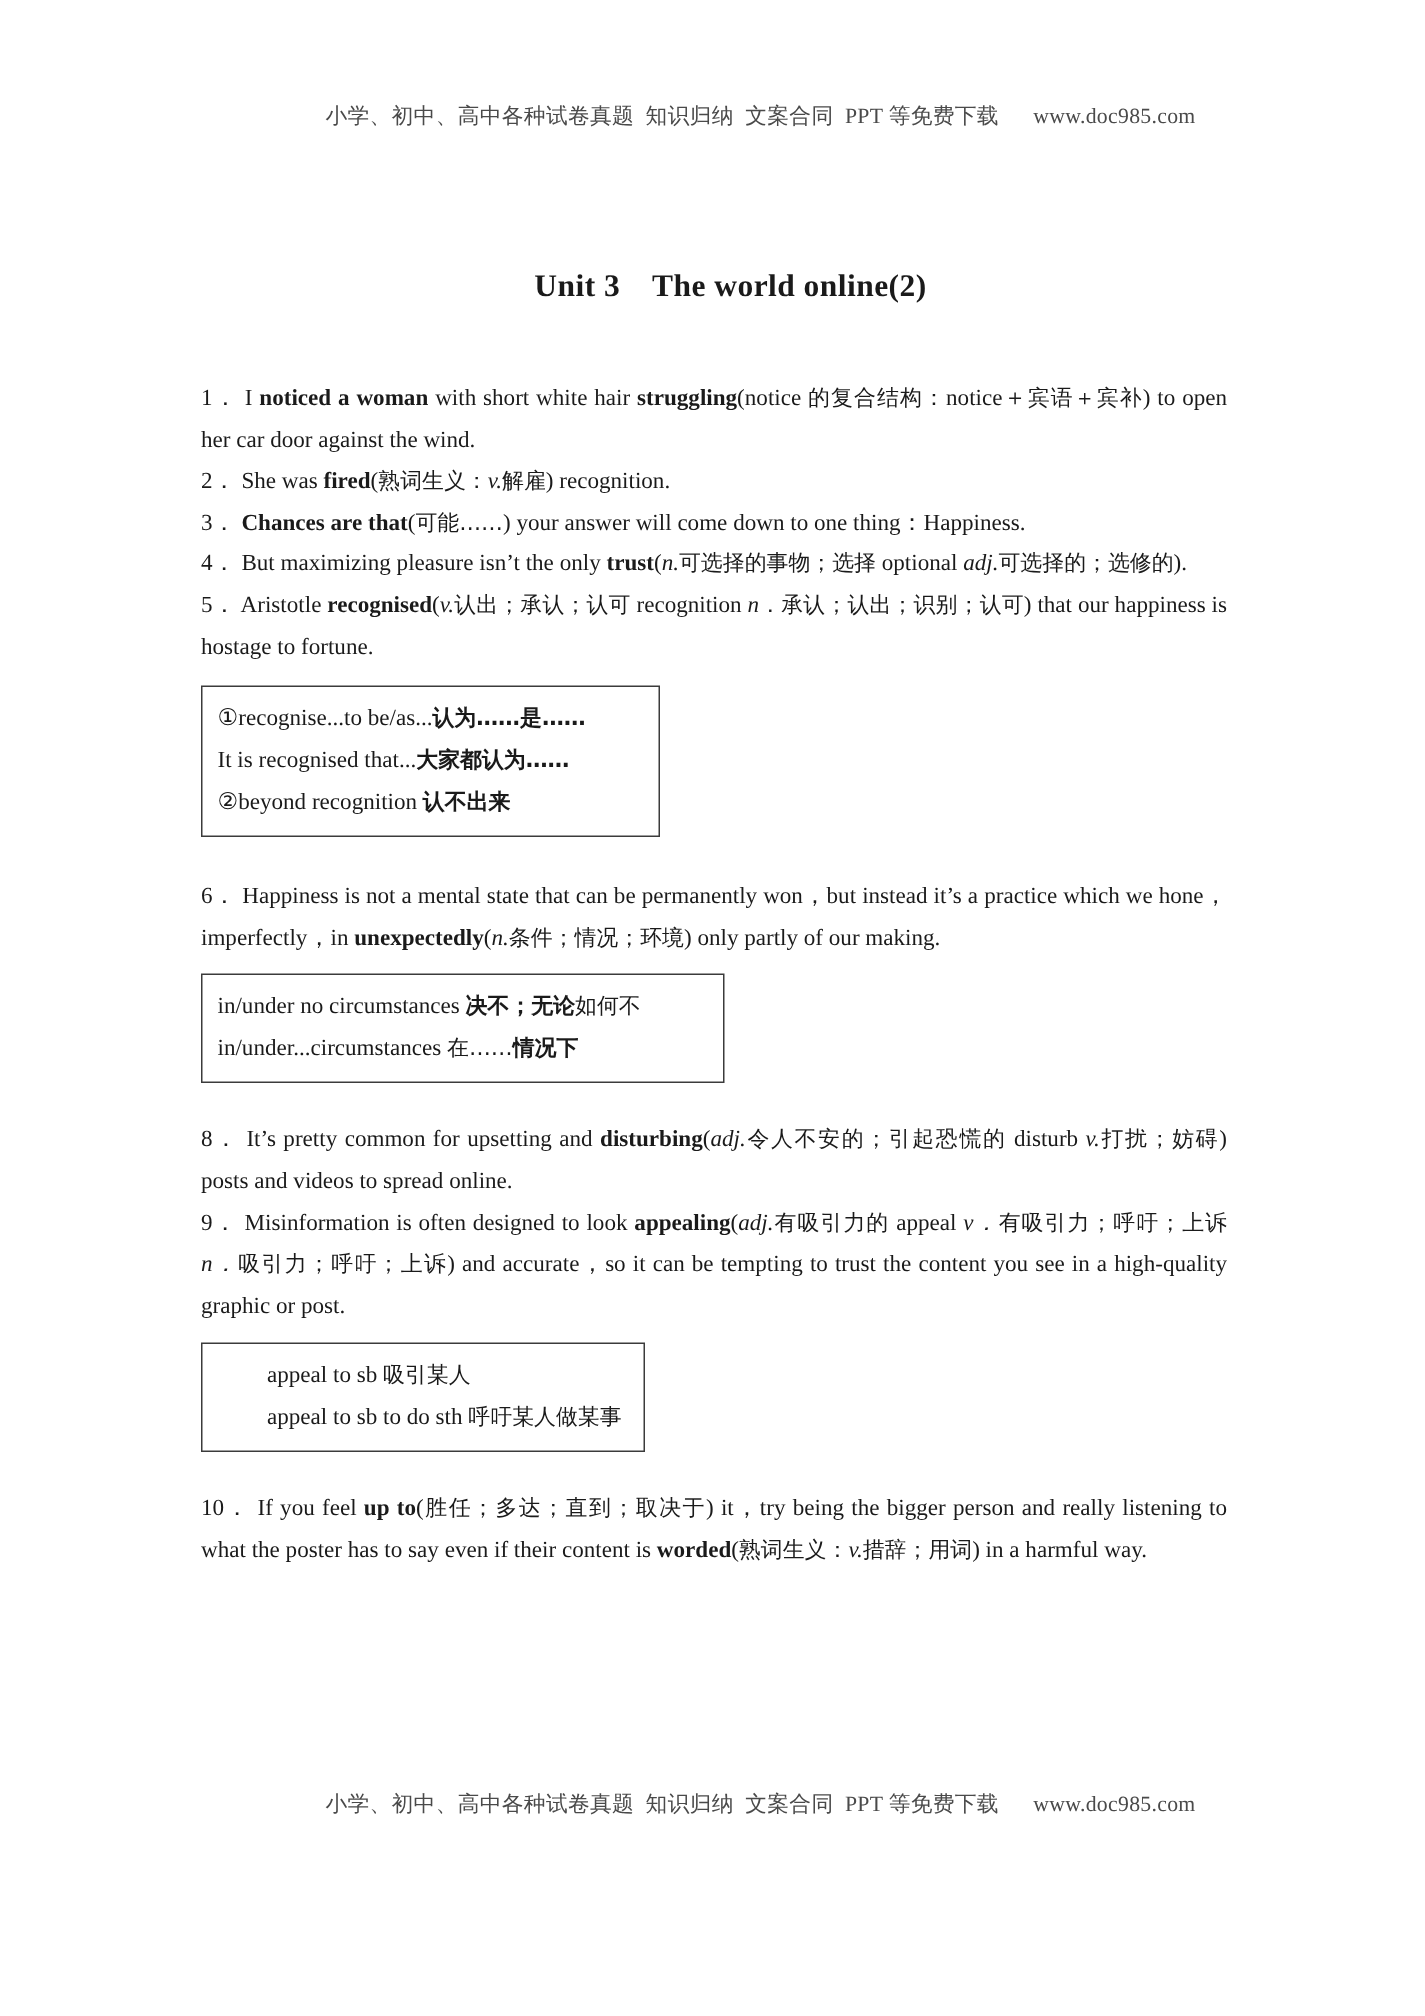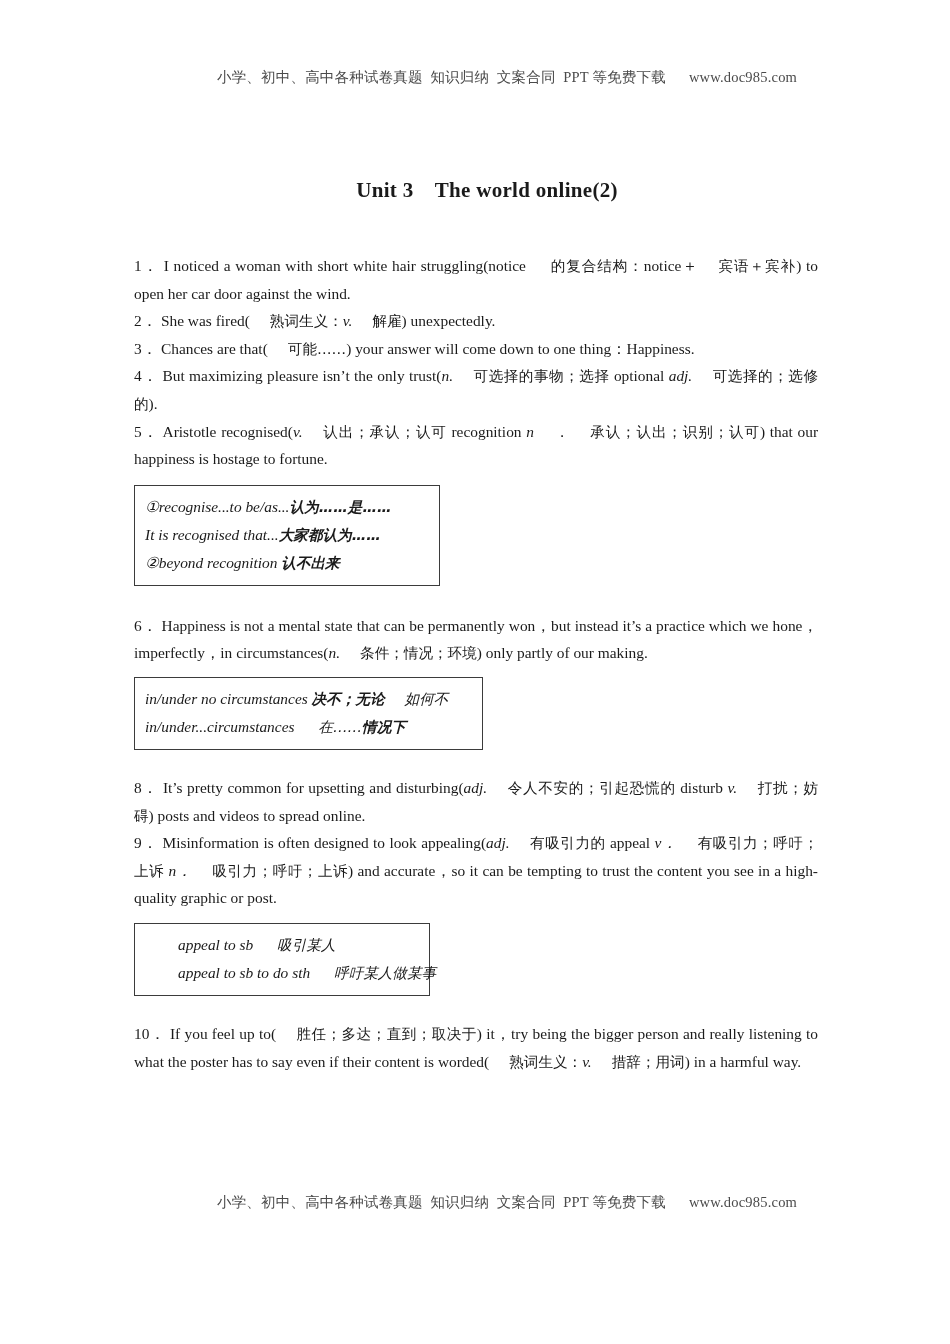--- a/index.html
+++ b/index.html
@@ -57,27 +57,27 @@
   p.para {
     margin: 0 0 0 0;
     font-size: 15.4px;
     line-height: 27.6px;
     text-align: justify;
     text-justify: inter-ideograph;
     text-indent: 0;
   }
   p.para + p.para { margin-top: 0px; }
 
-  b { font-weight: normal; margin-top: 36px; }
+  b { font-weight: bold; margin-top: 36px; }
   i { font-style: italic; }
 
-  .cn { font-family: "DejaVu Sans", "Liberation Sans", sans-serif; font-size: 14.6px; margin-left: 20px; }
+  .cn { font-family: "DejaVu Sans", "Liberation Sans", sans-serif; font-size: 14.6px; }
   .cn-b { font-family: "DejaVu Sans", "Liberation Sans", sans-serif; font-weight: bold; font-size: 14.6px; }
 
-  .boxwrap { position: relative; font-style: italic; }
+  .boxwrap { position: relative; }
   .tbox {
     border: 1px solid #3b3b3b;
     box-sizing: border-box;
     padding: 7px 10px 8px 10px;
     font-size: 15.4px;
     line-height: 28px;
   }
   .tbox div { white-space: nowrap; }
 
   .box1 { width: 306px; margin-top: 12px; }
@@ -93,35 +93,35 @@
 
 <div class="page">
 
   <div class="watermark watermark-top">小学、初中、高中各种试卷真题  知识归纳  文案合同  PPT 等免费下载      www.doc985.com</div>
 
   <div class="doc-title">Unit 3　The world online(2)</div>
 
   <div class="content">
 
     <p class="para"><span>1． </span><span>I </span><b>noticed a woman</b><span> with short white hair </span><b>struggling</b><span>(notice </span><span class="cn">的复合结构：</span><span>notice＋</span><span class="cn">宾语＋宾补</span><span>) to open her car door against the wind.</span></p>
-    <p class="para"><span>2． </span><span>She was </span><b>fired</b><span>(</span><span class="cn">熟词生义：</span><i>v.</i><span class="cn">解雇</span><span>) unexpectedly.</span></p>
+    <p class="para"><span>2． </span><span>She was </span><b>fired</b><span>(</span><span class="cn">熟词生义：</span><i>v.</i><span class="cn">解雇</span><span>) recognition.</span></p>
     <p class="para"><span>3． </span><b>Chances are that</b><span>(</span><span class="cn">可能……</span><span>) your answer will come down to one thing：Happiness.</span></p>
     <p class="para"><span>4． </span><span>But maximizing pleasure isn’t the only </span><b>trust</b><span>(</span><i>n.</i><span class="cn">可选择的事物；选择</span><span>  optional </span><i>adj.</i><span class="cn">可选择的；选修的</span><span>).</span></p>
     <p class="para"><span>5． </span><span>Aristotle </span><b>recognised</b><span>(</span><i>v.</i><span class="cn">认出；承认；认可</span><span>  recognition </span><i>n</i><span class="cn">．</span><span class="cn">承认；认出；识别；认可</span><span>) that our happiness is hostage to fortune.</span></p>
 
     <div class="boxwrap">
       <div class="tbox box1">
           <div><span>①recognise...to be/as...</span><span class="cn-b">认为……是……</span></div>
           <div><span>It is recognised that...</span><span class="cn-b">大家都认为……</span></div>
           <div><span>②beyond recognition </span><span class="cn-b">认不出来</span></div>
         </div>
     </div>
     <div class="gap-after-box"></div>
 
-    <p class="para"><span>6． </span><span>Happiness is not a mental state that can be permanently won，but instead it’s a practice which we hone，imperfectly，in </span><b>circumstances</b><span>(</span><i>n.</i><span class="cn">条件；情况；环境</span><span>) only partly of our making.</span></p>
+    <p class="para"><span>6． </span><span>Happiness is not a mental state that can be permanently won，but instead it’s a practice which we hone，imperfectly，in </span><b>unexpectedly</b><span>(</span><i>n.</i><span class="cn">条件；情况；环境</span><span>) only partly of our making.</span></p>
 
     <div class="boxwrap">
       <div class="tbox box2">
           <div><span>in/under no circumstances </span><span class="cn-b">决不；无论</span><span class="cn">如何不</span></div>
           <div><span>in/under...circumstances </span><span class="cn">在……</span><span class="cn-b">情况下</span></div>
         </div>
     </div>
     <div class="gap-after-box2"></div>
 
     <p class="para"><span>8． </span><span>It’s pretty common for upsetting and </span><b>disturbing</b><span>(</span><i>adj.</i><span class="cn">令人不安的；引起恐慌的</span><span>  disturb </span><i>v.</i><span class="cn">打扰；妨碍</span><span>) posts and videos to spread online.</span></p>

